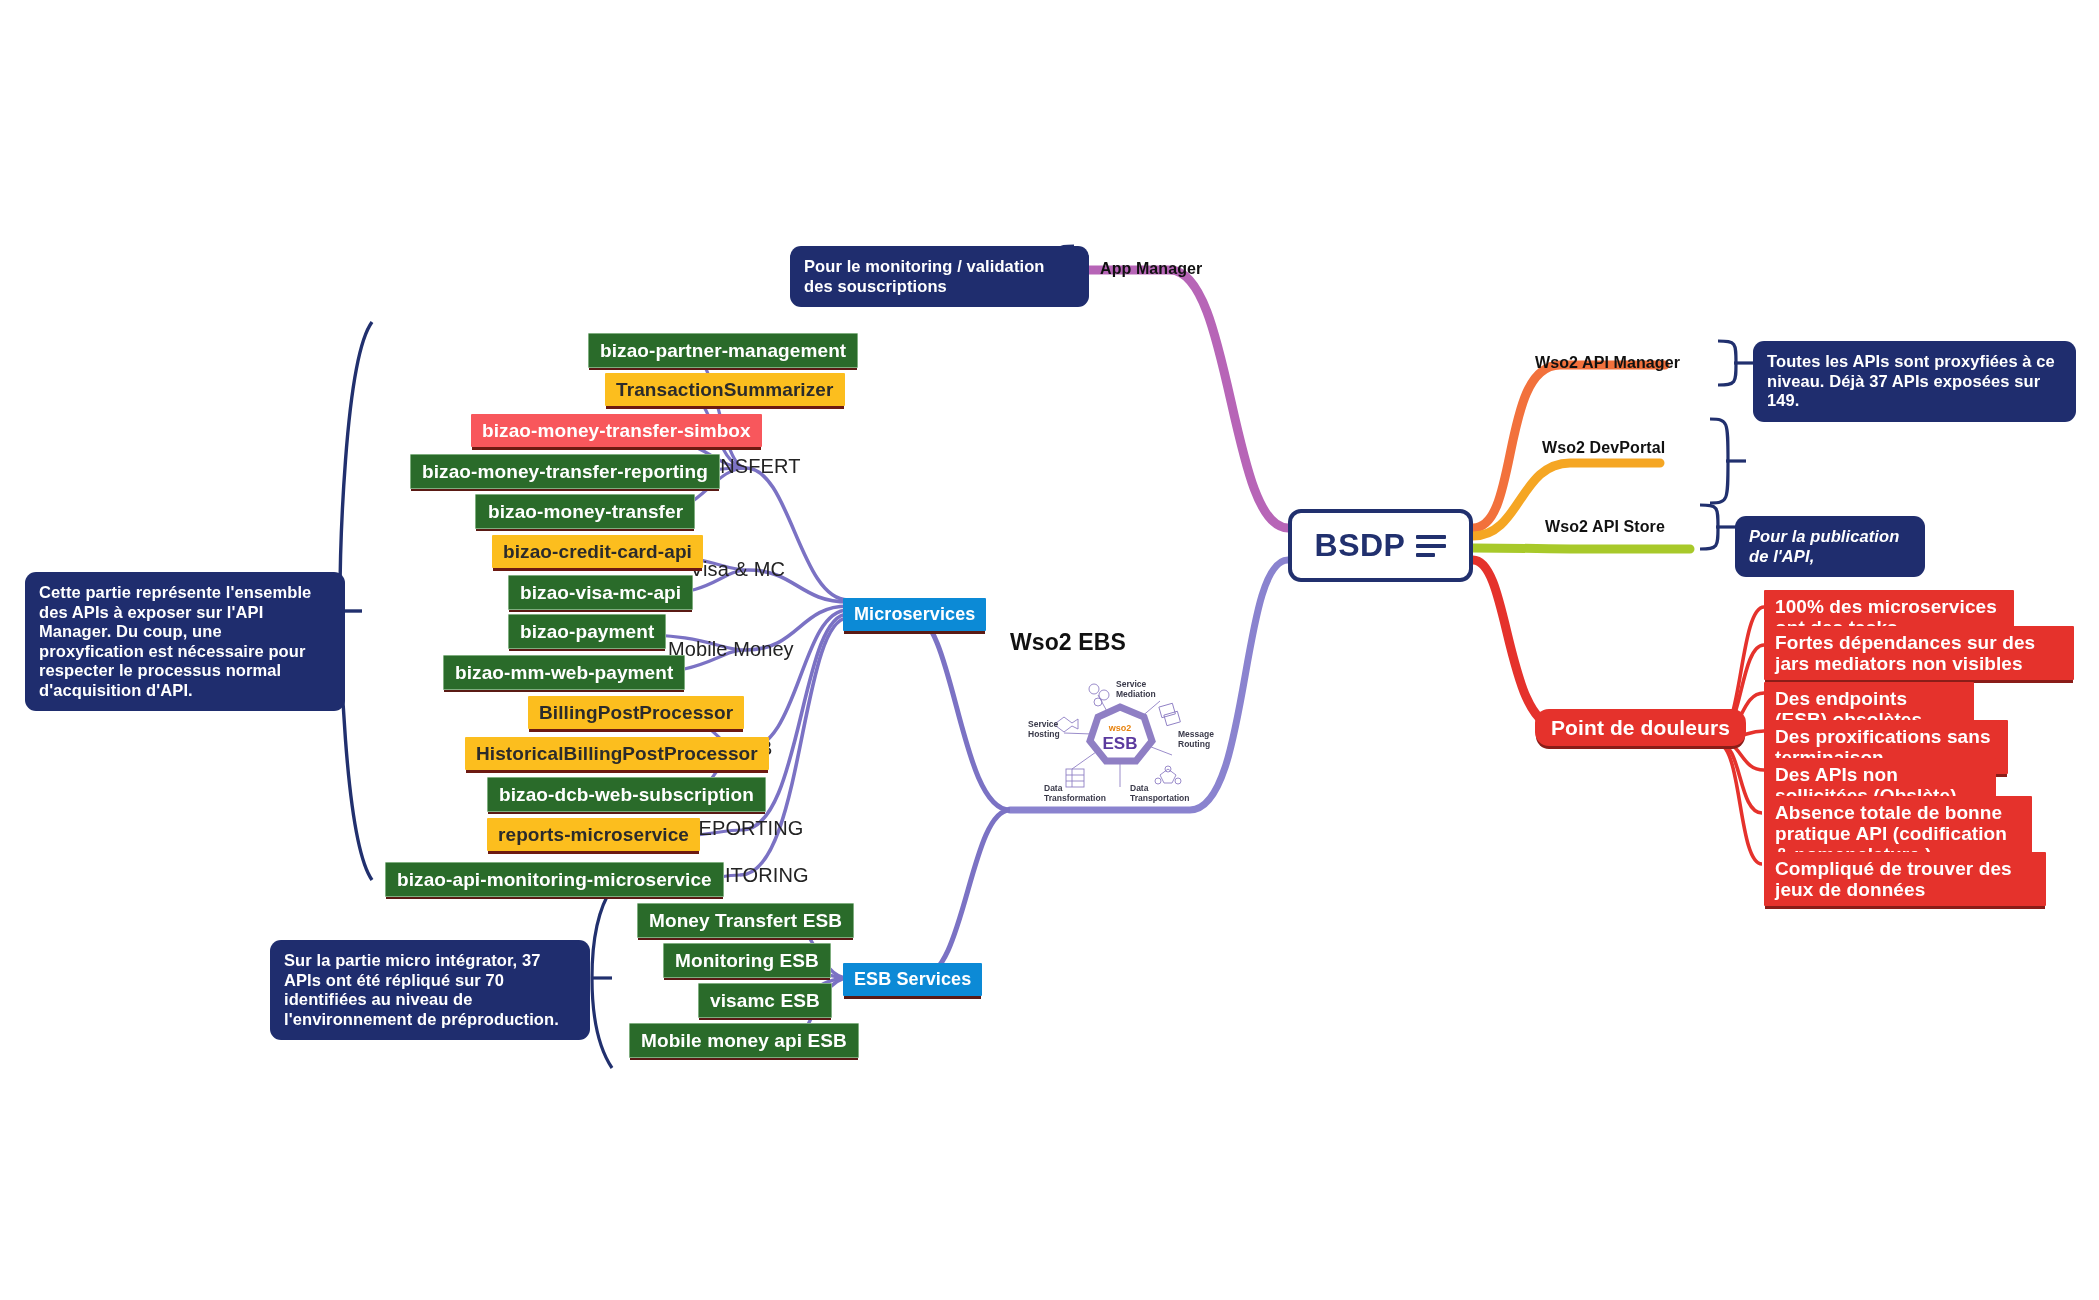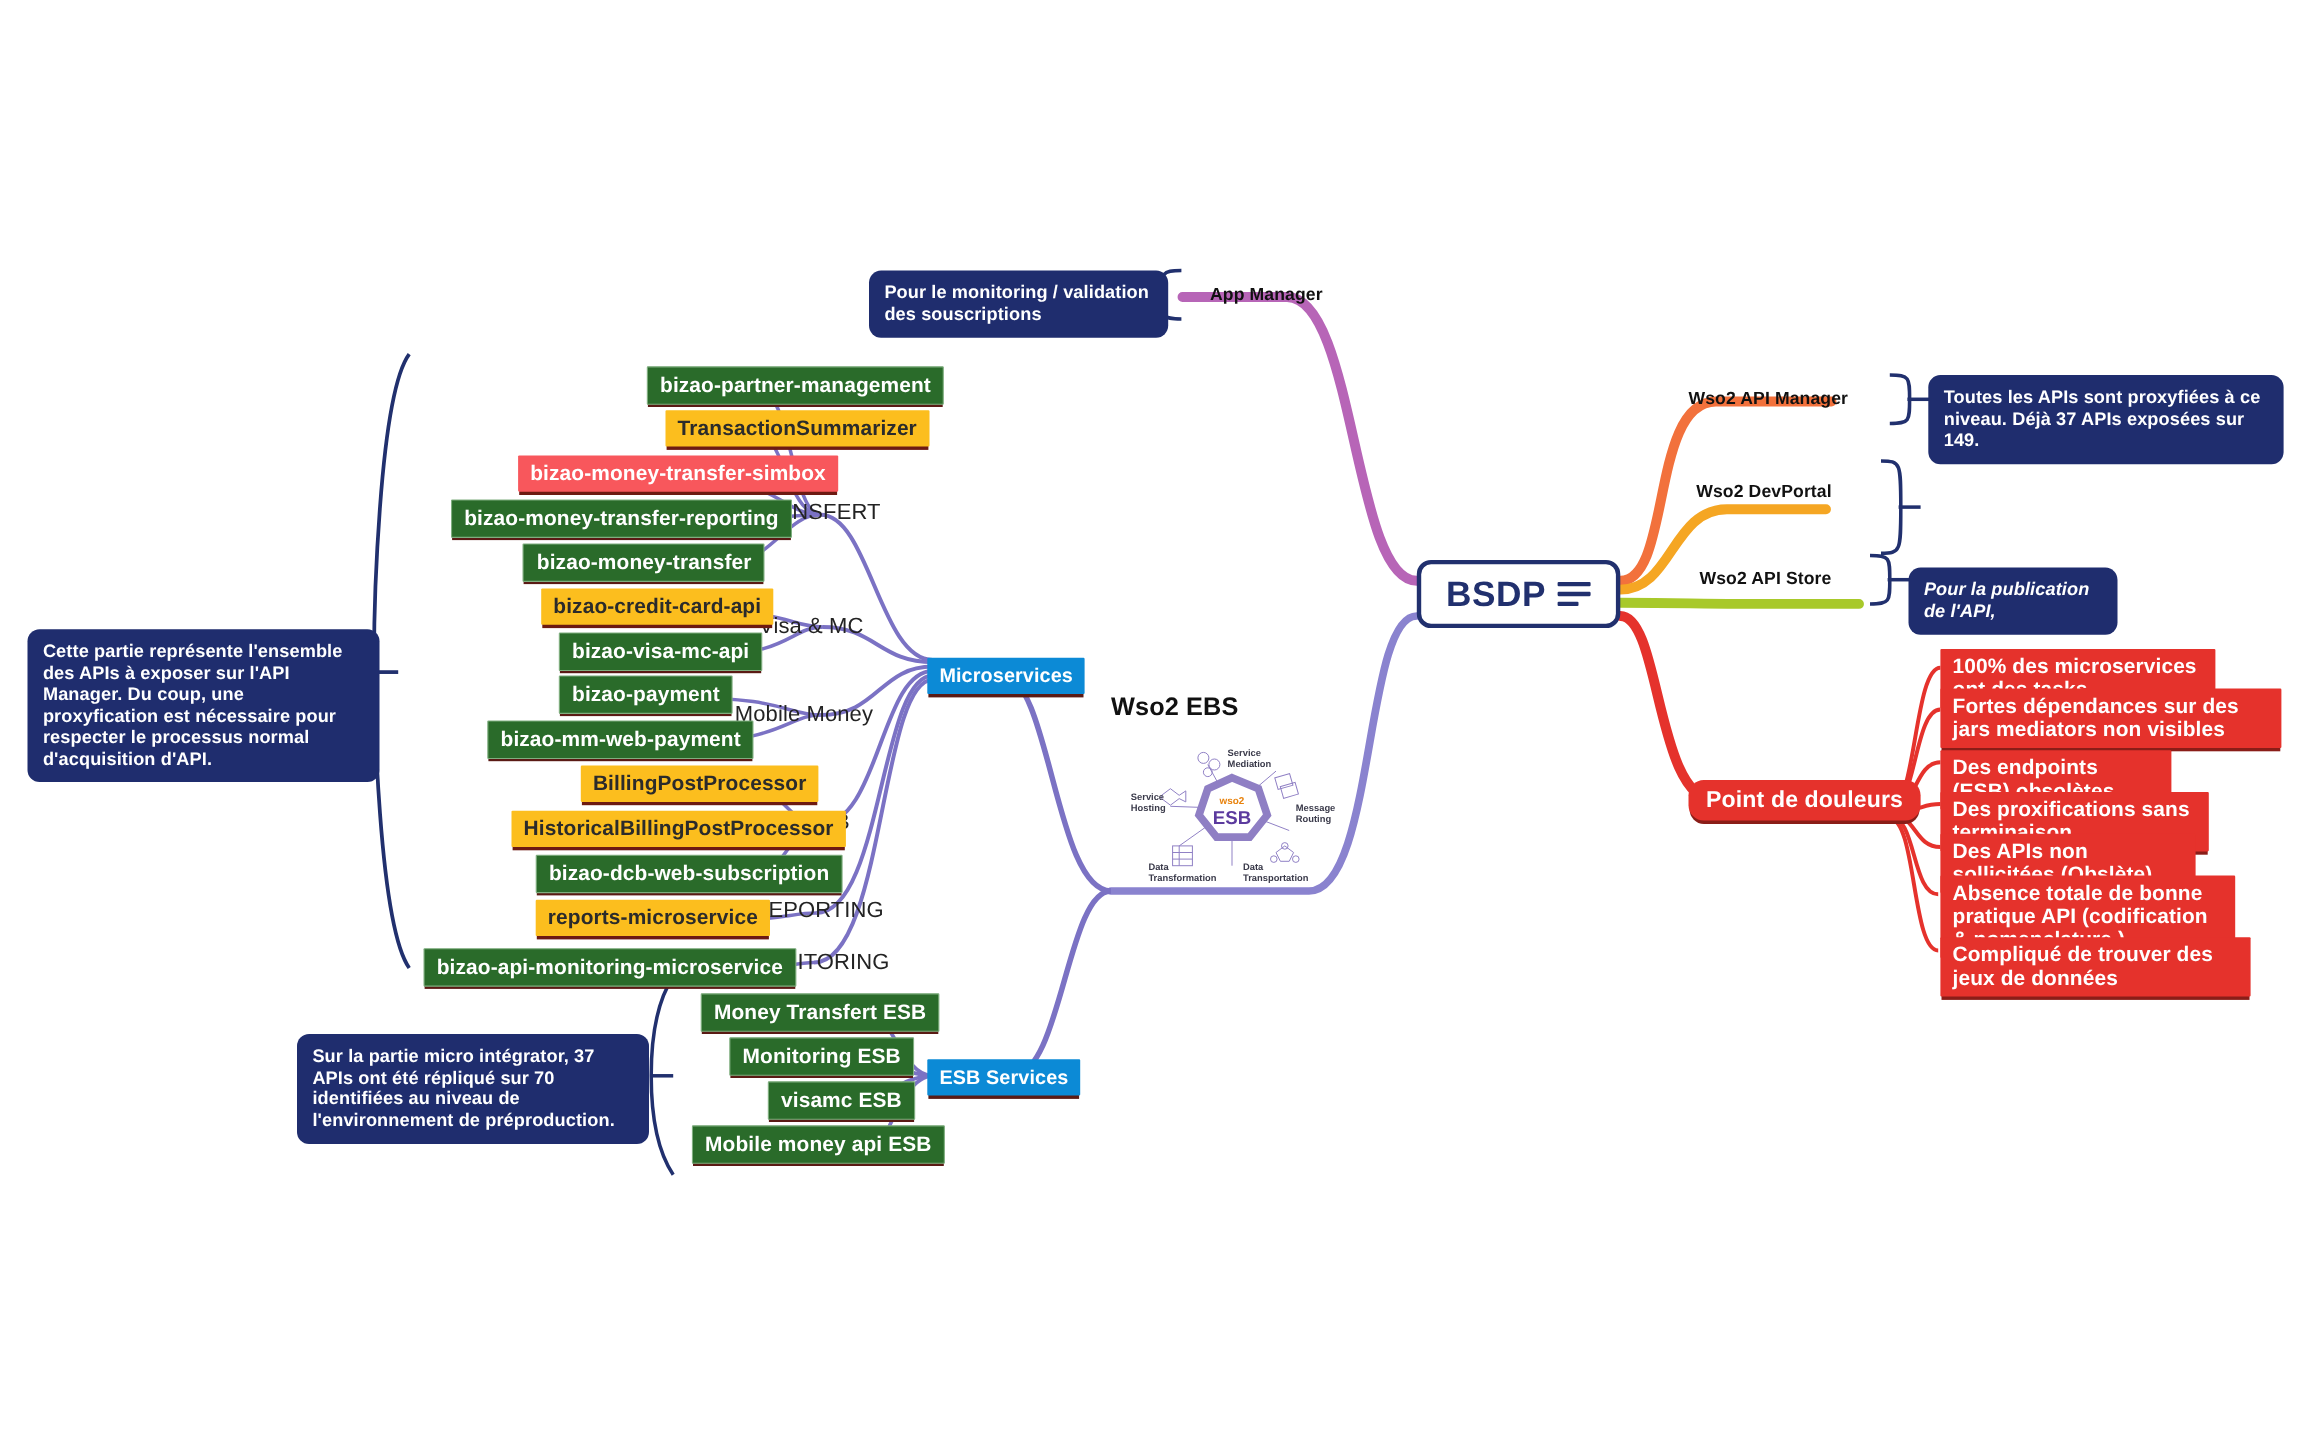--- a/index.html
+++ b/index.html
@@ -29,21 +29,21 @@
 
   
   .topic{color:#111111;font-weight:bold;font-size:16px;line-height:26px;}
 
   
   .note{background:#1f2d6e;color:#ffffff;border-radius:11px;
         padding:11px 14px;font-size:16.5px;line-height:19.5px;
         font-weight:bold;white-space:normal;box-sizing:border-box;}
 
   
-  #root{left:1288px;top:509px;width:185px;height:62px;
+  #root{left:1288px;top:509px;width:185px;height:73px;
         background:#ffffff;border:4px solid #21306e;border-radius:13px;
         display:flex;align-items:center;justify-content:center;gap:11px;}
   #root .rtext{color:#21306e;font-size:32px;font-weight:bold;letter-spacing:.5px;}
   #root .rbars{display:flex;flex-direction:column;gap:5px;}
   #root .rbars i{display:block;height:4px;background:#21306e;border-radius:1px;}
   #root .rbars i:nth-child(1){width:30px;}
   #root .rbars i:nth-child(2){width:30px;}
   #root .rbars i:nth-child(3){width:19px;}
 
   
@@ -185,21 +185,21 @@
     <text class="ebsLbl" x="158" y="82">Routing</text>
     <text class="ebsLbl" x="110" y="126">Data</text>
     <text class="ebsLbl" x="110" y="136">Transportation</text>
     <text class="ebsLbl" x="24" y="126">Data</text>
     <text class="ebsLbl" x="24" y="136">Transformation</text>
     <text class="ebsLbl" x="8" y="62">Service</text>
     <text class="ebsLbl" x="8" y="72">Hosting</text>
   </svg>
 
   <div class="node topic" style="left:1100px;top:256px;">App Manager</div>
-  <div class="node note" style="left:790px;top:246px;width:272px;">Pour le monitoring / validation des souscriptions</div>
+  <div class="node note" style="left:790px;top:246px;width:299px;">Pour le monitoring / validation des souscriptions</div>
 
   <div class="node topic" style="left:1535px;top:350px;">Wso2 API Manager</div>
   <div class="node note" style="left:1753px;top:341px;width:323px;">Toutes les APIs sont proxyfiées à ce niveau. Déjà 37 APIs exposées sur 149.</div>
 
   <div class="node topic" style="left:1542px;top:435px;">Wso2 DevPortal</div>
 
   <div class="node topic" style="left:1545px;top:514px;">Wso2 API Store</div>
   <div class="node note" style="left:1735px;top:516px;width:190px;font-style:italic;">Pour la publication de l'API,</div>
 
   <div class="node chip painred" style="left:1535px;top:709px;font-size:21px;padding:8px 16px;border-radius:14px;">Point de douleurs</div>

